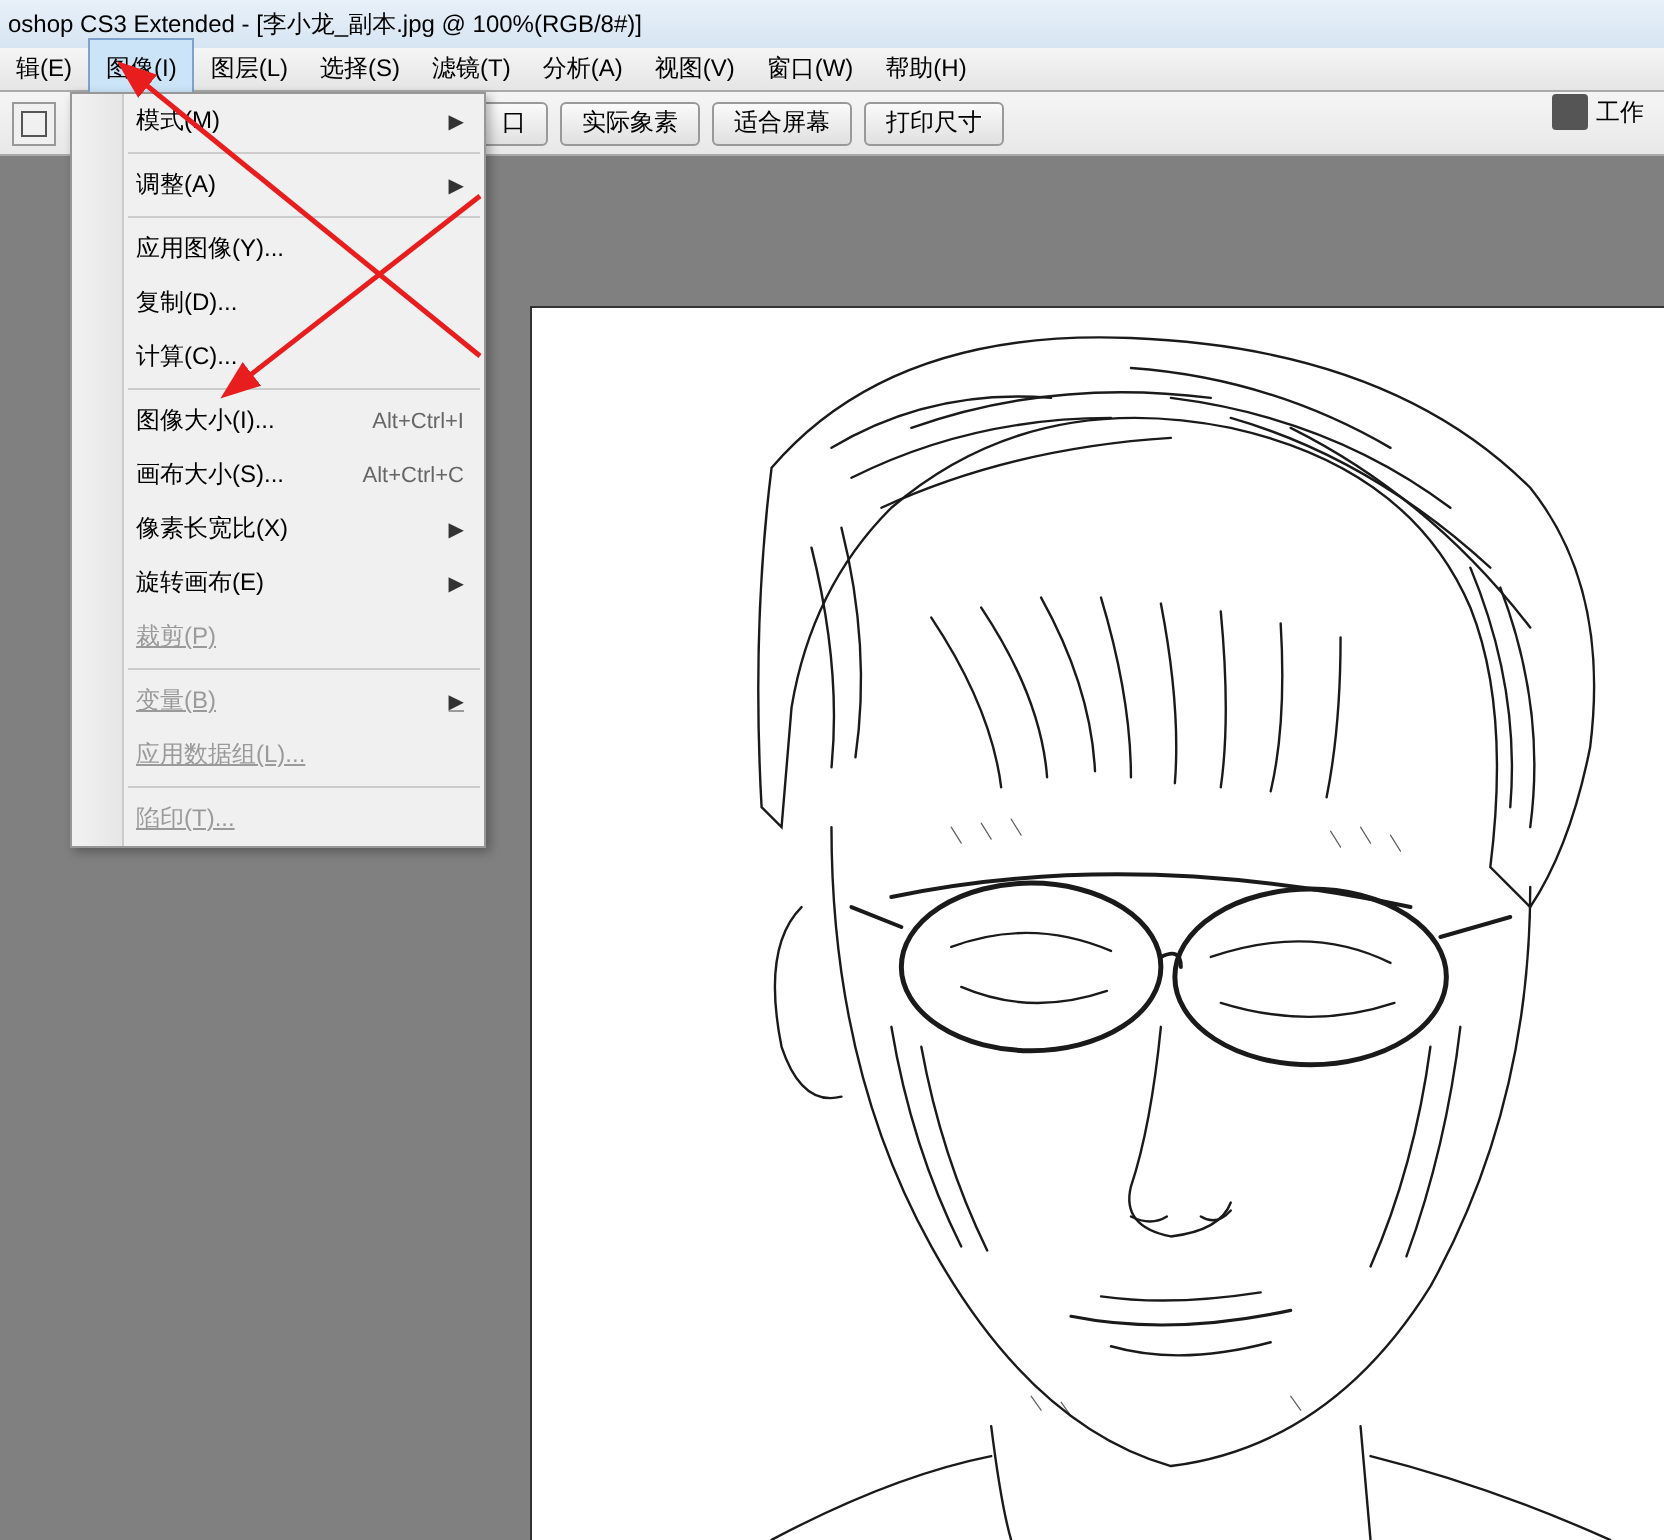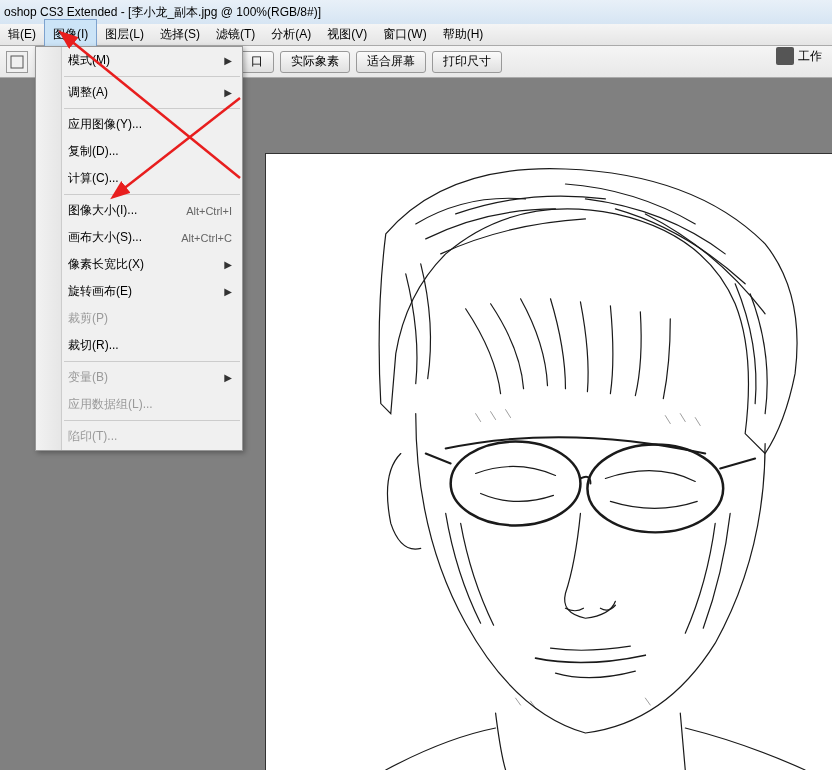--- a/index.html
+++ b/index.html
@@ -92,20 +92,21 @@
       padding: 5px 10px 5px 32px;
       display: flex;
       justify-content: space-between;
       align-items: center;
       cursor: default;
       font-size: 12px;
       color: #000;
     }
     .dropdown-item.disabled {
       color: #9a9a9a;
+      text-decoration: underline;
     }
     .dropdown-item .shortcut {
       color: #666;
       font-size: 11px;
       margin-left: 26px;
     }
     .dropdown-item .arrow {
       font-size: 10px;
       color: #333;
     }
@@ -310,23 +311,20 @@
   <div class="dropdown-item">
     <span>像素长宽比(X)</span>
     <span class="arrow">▶</span>
   </div>
   <div class="dropdown-item">
     <span>旋转画布(E)</span>
     <span class="arrow">▶</span>
   </div>
   <div class="dropdown-item disabled">
     <span>裁剪(P)</span>
-  </div>
-  <div class="dropdown-item">
-    <span>裁切(R)...</span>
   </div>
   <div class="dropdown-sep"></div>
   <div class="dropdown-item disabled">
     <span>变量(B)</span>
     <span class="arrow">▶</span>
   </div>
   <div class="dropdown-item disabled">
     <span>应用数据组(L)...</span>
   </div>
   <div class="dropdown-sep"></div>

